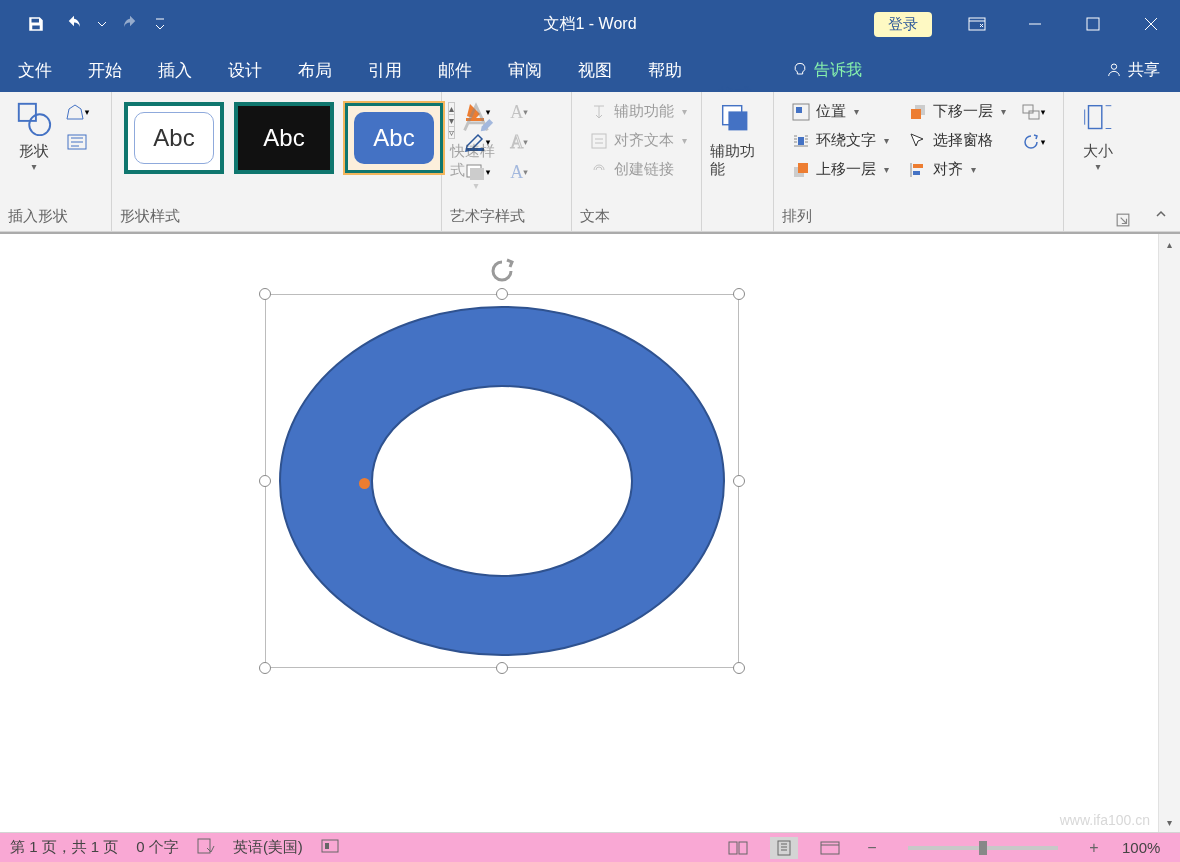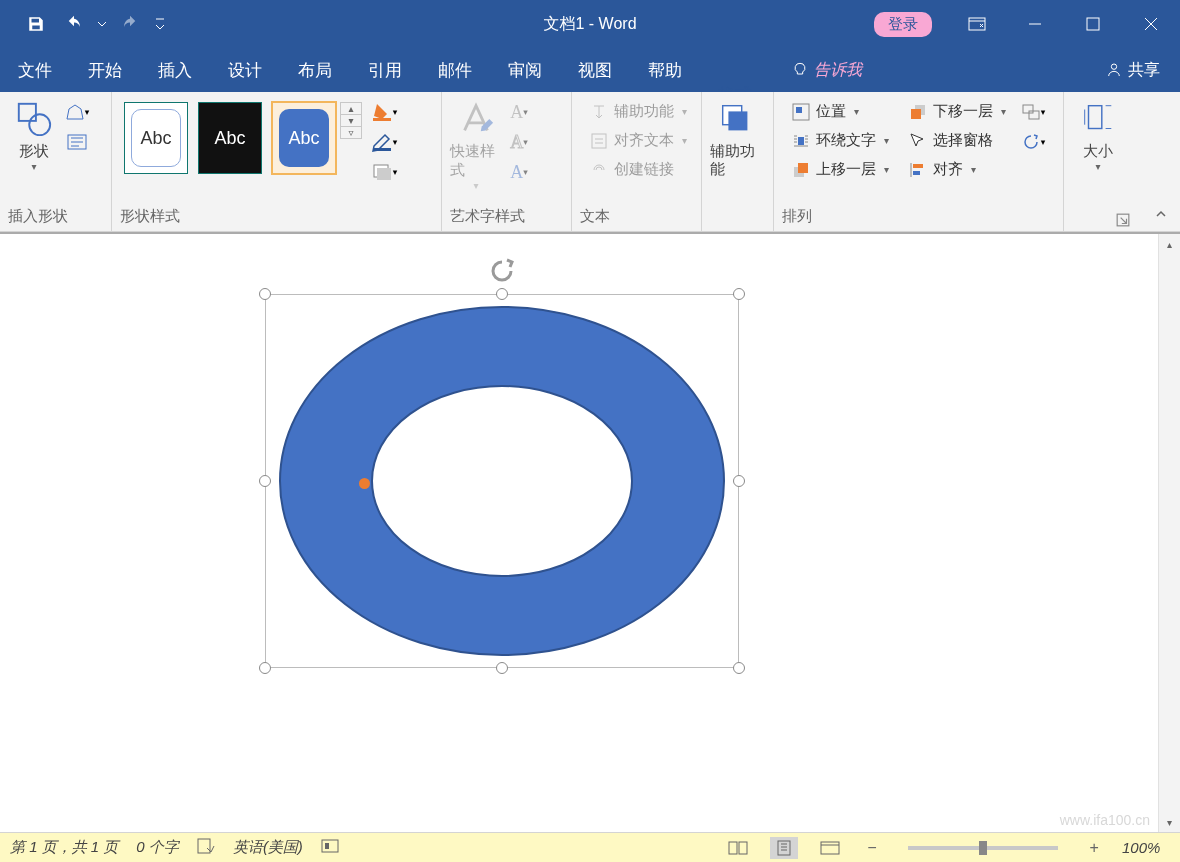--- a/index.html
+++ b/index.html
@@ -5,44 +5,44 @@
   * { box-sizing: border-box; margin: 0; padding: 0; font-family: "Microsoft YaHei", "Segoe UI", sans-serif; }
   body { width: 1180px; height: 862px; overflow: hidden; background: #fff; user-select: none; }
 
   
   .title-bar { height: 48px; background: #2b579a; display: flex; align-items: center; color: #fff; font-size: 14px; position: relative; }
   .qat { display: flex; align-items: center; gap: 2px; padding-left: 18px; }
   .qat-btn { width: 36px; height: 36px; display:flex; align-items:center; justify-content:center; cursor:pointer; }
   .qat-btn svg { fill:#fff; }
   .title-text { position:absolute; left:50%; transform:translateX(-50%); font-size:16px; color:#fff; }
   .title-right { margin-left:auto; display:flex; align-items:center; gap:8px; padding-right:4px;}
-  .login-btn { background:#f9a8d4; color:#2b579a; padding:3px 14px; font-size:15px; border-radius:10px; cursor:pointer; margin-right:12px;}
+  .login-btn { background:#fef9c3; color:#2b579a; padding:3px 14px; font-size:15px; border-radius:4px; cursor:pointer; margin-right:12px;}
   .win-btn { width:50px; height:40px; display:flex; align-items:center; justify-content:center; cursor:pointer;}
   .win-btn svg{ stroke:#fff; fill:none; stroke-width:1;}
 
   
   .tab-strip { height: 44px; background:#2b579a; display:flex; align-items:stretch; }
   .tab { color:#fff; font-size:17px; padding:0 18px; display:flex; align-items:center; cursor:pointer; }
   .tab.active { background:#fff; color:#2b579a; font-weight:400;margin-top:46px;}
-  .tellme { margin-left:8px; display:flex; align-items:center; color:#f9a8d4; font-size:16px; padding:0 14px; gap:6px; cursor:text;font-style:italic;}
+  .tellme { margin-left:8px; display:flex; align-items:center; color:#86efac; font-size:16px; padding:0 14px; gap:6px; cursor:text;}
   .share-btn { margin-left:auto; display:flex; align-items:center; color:#fff; font-size:16px; padding:0 20px; gap:6px; cursor:pointer;}
 
   
   .ribbon { height:140px; background:#f3f3f3; border-bottom:1px solid #d4d4d4; display:flex; position:relative;}
   .group { border-right:1px solid #d4d4d4; display:flex; flex-direction:column; padding:4px 8px 2px 8px;}
   .group-body { flex:1; display:flex; align-items:flex-start; }
   .group-label { font-size:15px; color:#666; padding-bottom:3px; position:relative;}
   .group-launcher { position:absolute; right:-4px; bottom:2px; width:14px; height:14px; cursor:pointer;}
   .big-btn { display:flex; flex-direction:column; align-items:center; justify-content:flex-start; width:52px; padding-top:4px; cursor:pointer; font-size:15px; color:#444;}
   .big-btn .ico { width:38px; height:38px; margin-bottom:4px;}
   .mini-col { display:flex; flex-direction:column; gap:6px; padding:4px 3px;}
   .mini { width:28px; height:24px; display:flex; align-items:center; justify-content:center; cursor:pointer;}
   .mini.disabled, .cmd.disabled, .big-btn.disabled { opacity:0.45; pointer-events:none;}
   .gallery { display:flex; gap:10px; padding:6px 4px;}
-  .style-thumb { width:64px; height:72px; border:1px solid #0f766e; background:#fff; display:flex; align-items:center; justify-content:center; font-size:18px; cursor:pointer; position:relative;}
+  .style-thumb { width:100px; height:72px; border:4px solid #0f766e; background:#fff; display:flex; align-items:center; justify-content:center; font-size:24px; cursor:pointer; position:relative;}
   .style-thumb.black { background:#111; color:#fff;}
   .style-thumb.blue { background:#fff;}
   .style-thumb.blue .blue-rect{ position:absolute; inset:6px; background:#4472c4; border-radius:10px; display:flex;align-items:center;justify-content:center; color:#fff;}
   .style-thumb.white .white-rect{ position:absolute; inset:6px; border:1.5px solid #8faadc; border-radius:10px; display:flex;align-items:center;justify-content:center; color:#333;}
   .style-thumb.selected{ outline:2px solid #f3b65c; outline-offset:-1px; background:#fcefdc;}
   .gallery-more{ width:22px; display:flex; flex-direction:column; border:1px solid #c8c8c8; margin:6px 0;}
   .gallery-more div{ flex:1; display:flex; align-items:center; justify-content:center; border-bottom:1px solid #c8c8c8; cursor:pointer; font-size:10px; color:#666;}
   .gallery-more div:last-child{border-bottom:none;}
   .cmd-col { display:flex; flex-direction:column; gap:2px; padding:2px 4px;}
   .cmd { display:flex; align-items:center; gap:6px; font-size:15px; color:#333; padding:4px 6px; cursor:pointer; white-space:nowrap;}
@@ -64,21 +64,21 @@
   .sel-rect{ position:absolute; inset:6px; border:1px solid #bcbcbc;}
   .handle{ width:12px; height:12px; border:1px solid #8a8a8a; background:#fff; border-radius:50%; position:absolute;}
   .h-tl{left:0; top:0;} .h-tr{right:0; top:0;} .h-bl{left:0; bottom:0;} .h-br{right:0; bottom:0;}
   .h-t{left:50%; top:0; transform:translateX(-50%);} .h-b{left:50%; bottom:0; transform:translateX(-50%);}
   .h-l{left:0; top:50%; transform:translateY(-50%);} .h-r{right:0; top:50%; transform:translateY(-50%);}
   .rotate-handle{ position:absolute; left:50%; top:-30px; transform:translateX(-50%); width:26px; height:26px;}
   .adjust-handle{ width:11px; height:11px; background:#ed7d31; border-radius:50%; position:absolute; left:100px; top:190px;}
   .donut{ position:absolute; left:16px; top:14px; right:16px; bottom:14px;}
 
   
-  .status-bar{ height:30px; background:#fef9c3; border-top:1px solid #d4d4d4; display:flex; align-items:center; font-size:15px; color:#444; padding:0 10px; gap:18px;font-style:italic;}
+  .status-bar{ height:30px; background:#f9a8d4; border-top:1px solid #d4d4d4; display:flex; align-items:center; font-size:15px; color:#444; padding:0 10px; gap:18px;}
   .status-bar .spacer{flex:1;}
   .view-btn{ width:28px; height:22px; display:flex; align-items:center; justify-content:center; cursor:pointer; color:#666;}
   .view-btn.active{ background:#d4d4d4;}
   .zoom-slider{ width:150px; height:4px; background:#c8c8c8; position:relative; margin:0 8px;}
   .zoom-slider .tick{position:absolute;left:50%;top:-3px;width:1px;height:10px;background:#888;}
   .zoom-slider .thumb{position:absolute;left:50%;top:-5px;width:8px;height:14px;background:#888;transform:translateX(-50%);}
   .zoom-btn{width:20px;text-align:center;cursor:pointer;color:#666;font-size:16px;}
   .watermark{position:absolute;right:30px;bottom:34px;font-size:14px;color:#d8d8d8;pointer-events:none;}
 </style>
 </head>

